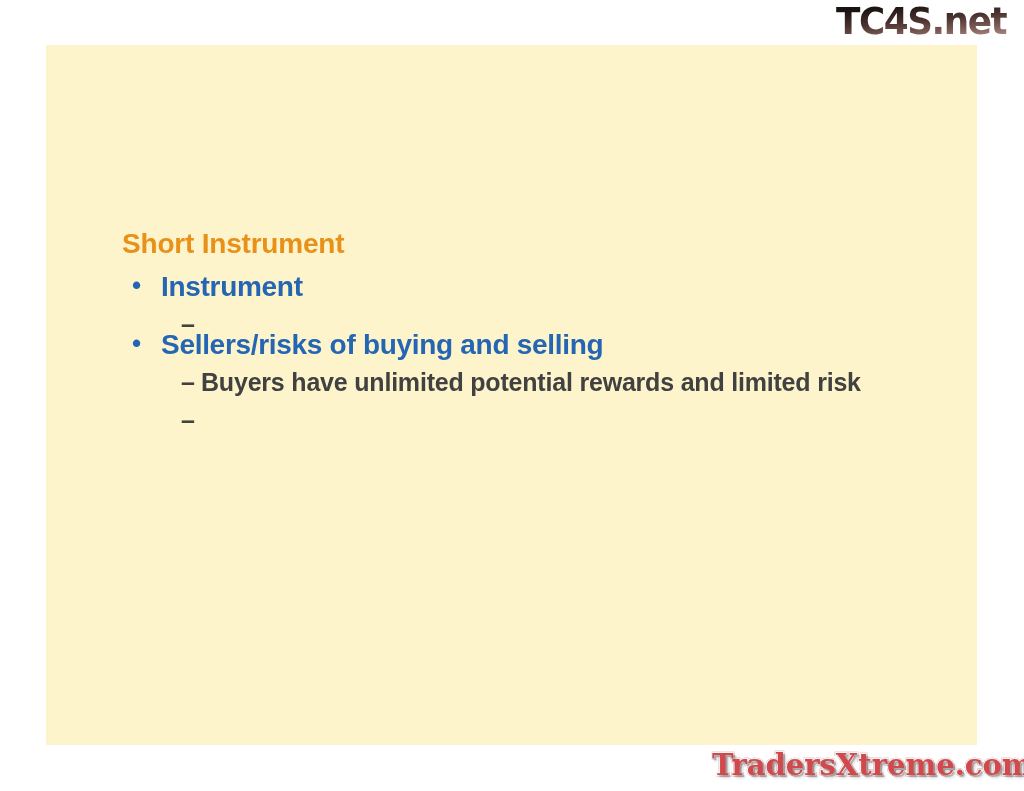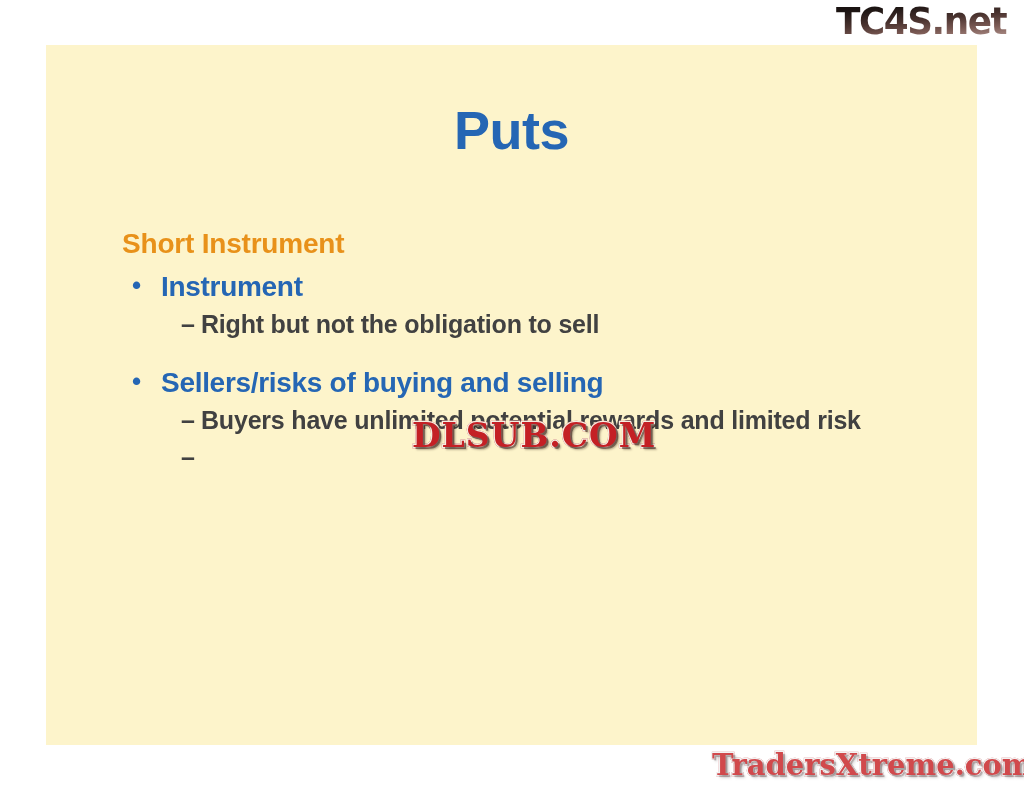--- a/index.html
+++ b/index.html
@@ -172,55 +172,50 @@
     background: linear-gradient(180deg, #e46f70 0%, #d44a4e 40%, #b72f33 58%, #d6595c 100%);
     -webkit-background-clip: text;
     background-clip: text;
   }
 </style>
 </head>
 <body>
 
 <div id="slide-panel">
 
-  <div id="slide-title">Puts</div>
 
   <div id="body-content">
 
     <p class="level1">Short Instrument</p>
 
     <p class="level2">
       <span class="bullet-dot">•</span>
       <span>Instrument</span>
     </p>
 
     <p class="level3 gap-after">
       <span class="bullet-dash">–</span>
-      <span>Right but not the obligation to sell</span>
     </p>
 
     <p class="level2 gap-before-bullet">
       <span class="bullet-dot">•</span>
       <span>Sellers/risks of buying and selling</span>
     </p>
 
     <p class="level3">
       <span class="bullet-dash">–</span>
       <span>Buyers have unlimited potential rewards and limited risk</span>
     </p>
 
     <p class="level3">
       <span class="bullet-dash">–</span>
     </p>
 
   </div>
 
-  <div id="watermark-dlsub">
-    <span class="inner">DLSUB.COM</span>
-  </div>
 
 </div>
 
 <div id="watermark-tc4s">TC4S.net</div>
 
 <div id="watermark-traders">
   <span class="inner">TradersXtreme.com</span>
 </div>
 
 </body></html>

